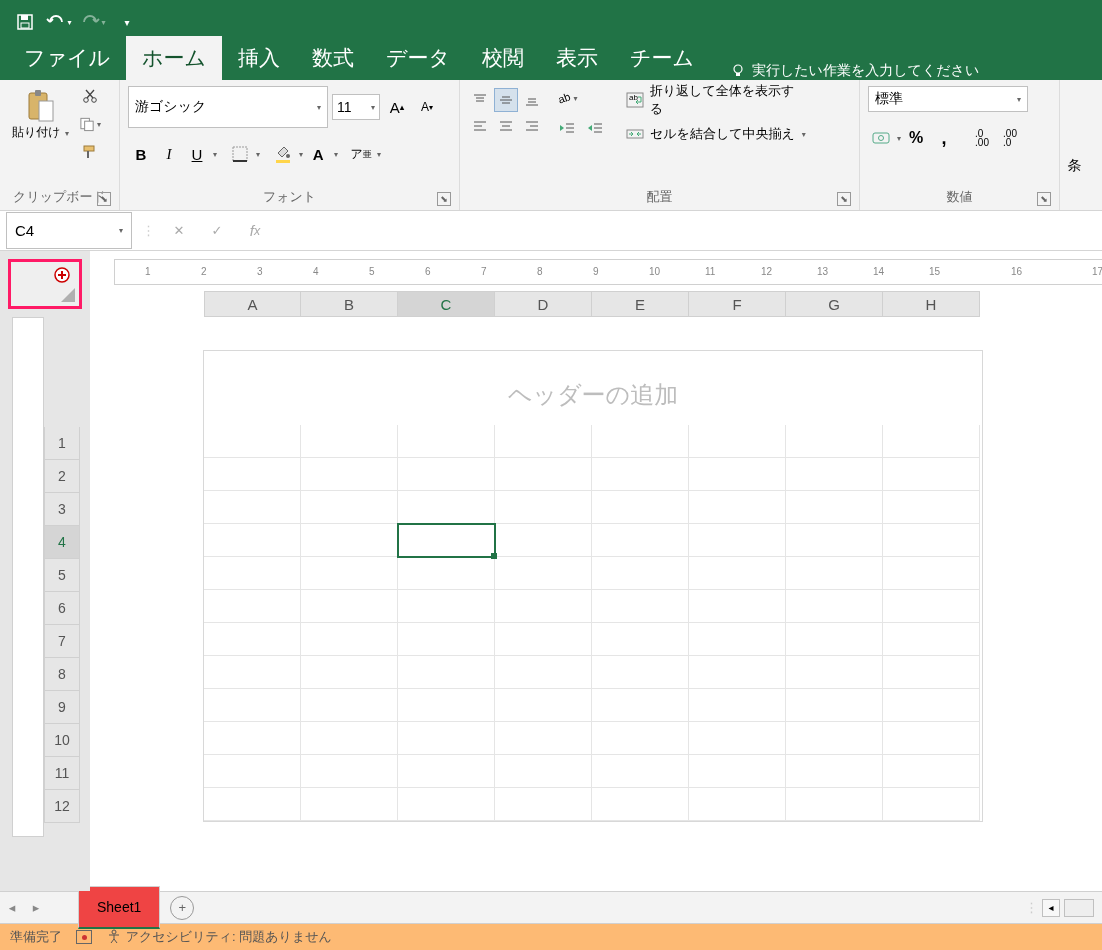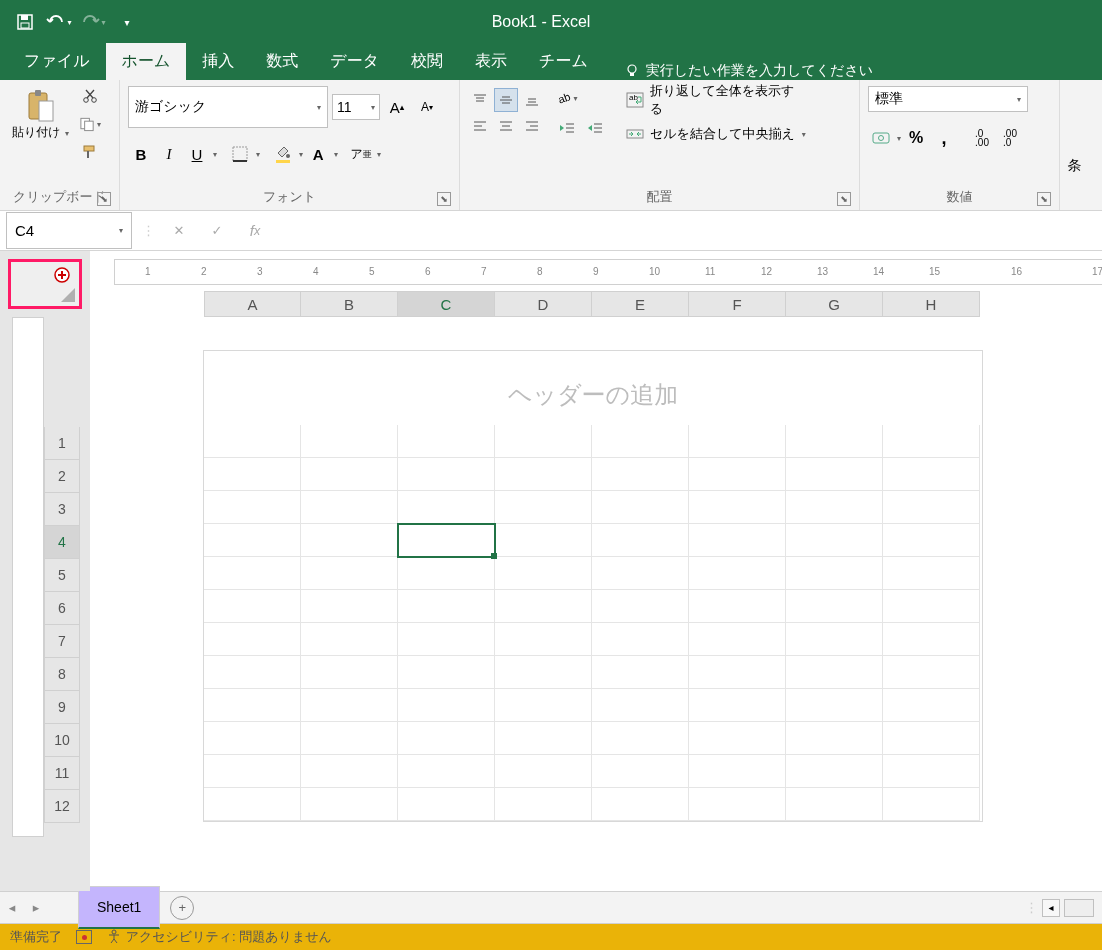--- a/index.html
+++ b/index.html
@@ -7,21 +7,21 @@
 
 
 .title-bar { height: 44px; background: #217346; display: flex; align-items: center; color: #fff; }
 .qat { display: flex; gap: 8px; padding-left: 12px; align-items: center; }
 .qat-btn { width: 26px; height: 26px; display: flex; align-items: center; justify-content: center; cursor: pointer; }
 .qat-btn.disabled { opacity: .45; }
 .title-center { flex: 1; text-align: center; font-size: 16px; }
 
 
 .tabs { height: 36px; background: #217346; display: flex; align-items: flex-end; padding-left: 8px; }
-.tab { padding: 8px 16px; color: #fff; font-size: 16px; cursor: pointer; }
+.tab { padding: 8px 16px; color: #fff; font-size: 21px; cursor: pointer; }
 .tab.active { background: #f3f3f3; color: #14532d; font-weight: 400; }
 .tell-me { display: flex; align-items: center; gap: 6px; color: #fff; margin-left: 20px; font-size: 14px; }
 .bulb { width: 16px; height: 16px; }
 
 
 .ribbon { height: 131px; background: #f3f3f3; border-bottom: 1px solid #d5d5d5; display: flex; }
 .group { display: flex; flex-direction: column; border-right: 1px solid #dcdcdc; padding: 4px 8px 2px; }
 .group-body { flex: 1; display: flex; gap: 6px; align-items: flex-start; padding-top: 2px; }
 .group-label { text-align: center; font-size: 13px; color: #666; padding: 2px 0; position: relative; }
 .launcher { position: absolute; right: 0; bottom: 2px; width: 14px; height: 14px; border: 1px solid #999; font-size: 9px; display: flex; align-items: center; justify-content: center; color: #666; cursor: pointer; }
@@ -78,27 +78,27 @@
 .header-ph { text-align: center; font-size: 24px; color: #bdbdbd; padding: 28px 0 14px; width: 778px; }
 .grid { }
 .grid-row { display: flex; }
 .cell { width: 97px; height: 33px; border-right: 1px solid #e5e5e5; border-bottom: 1px solid #e5e5e5; }
 .cell.selected { outline: 2px solid #217346; outline-offset: -1px; position: relative; }
 .cell.selected::after { content:''; position:absolute; right:-3px; bottom:-3px; width:6px;height:6px;background:#217346; }
 
 
 .sheet-tabs { height: 32px; border-top: 1px solid #d0d0d0; display: flex; align-items: center; background: #f3f3f3; }
 .st-nav { width: 24px; text-align: center; color: #888; cursor: pointer; }
-.sheet-tab { padding: 12px 18px; background: #c4b5fd; border: 1px solid #d0d0d0; border-bottom: 2px solid #217346; font-size: 14px; cursor: pointer; }
+.sheet-tab { padding: 12px 18px; background: #ef4444; border: 1px solid #d0d0d0; border-bottom: 2px solid #217346; font-size: 14px; cursor: pointer; }
 .add-sheet { margin-left: 10px; width: 24px; height: 24px; border: 1.5px solid #999; border-radius: 50%; display: flex; align-items: center; justify-content: center; color: #666; cursor: pointer; }
 .scroll-h { margin-left: auto; display:flex; align-items:center; gap:4px; padding-right:8px;}
 .sb-btn { width:18px;height:18px;border:1px solid #c0c0c0;background:#f8f8f8;display:flex;align-items:center;justify-content:center;font-size:10px;cursor:pointer;}
 
 
-.status-bar { height: 27px; background: #eab308; border-top: 1px solid #d0d0d0; display: flex; align-items: center; padding: 0 10px; gap: 14px; font-size: 13px; color: #555; }
+.status-bar { height: 27px; background: #fdba74; border-top: 1px solid #d0d0d0; display: flex; align-items: center; padding: 0 10px; gap: 14px; font-size: 13px; color: #555; }
 .macro-icon { width: 16px; height: 14px; border: 1.5px solid #666; position: relative; }
 .macro-icon::after { content:''; position:absolute; width:5px; height:5px; background:#c33; border-radius:50%; left:5px; top:4px;}
 
 svg { display: block; }
 </style>
 </head>
 <body>
 
 <div class="title-bar">
   <div class="qat">
@@ -118,21 +118,20 @@
     </div>
     <div class="qat-btn disabled">
       <svg width="20" height="14" viewBox="0 0 20 14">
           <path d="M16 7 A6 6 0 0 0 4 7" fill="none" stroke="#fff" stroke-width="1.8"></path>
           <path d="M16 7 L19 4 M16 7 L13 4" stroke="#fff" stroke-width="1.8" fill="none"></path>
         </svg>
       <span class="dd-caret" style="color:#fff">▾</span>
     </div>
     <div class="qat-btn" style="color:#fff;font-size:10px;">▾</div>
   </div>
-  <div class="title-center">Book1 - Excel</div>
   <div style="width:160px"></div>
 </div>
 
 <div class="tabs">
   <div class="tab">ファイル</div>
   <div class="tab active">ホーム</div>
   <div class="tab">挿入</div>
   <div class="tab">数式</div>
   <div class="tab">データ</div>
   <div class="tab">校閲</div>

